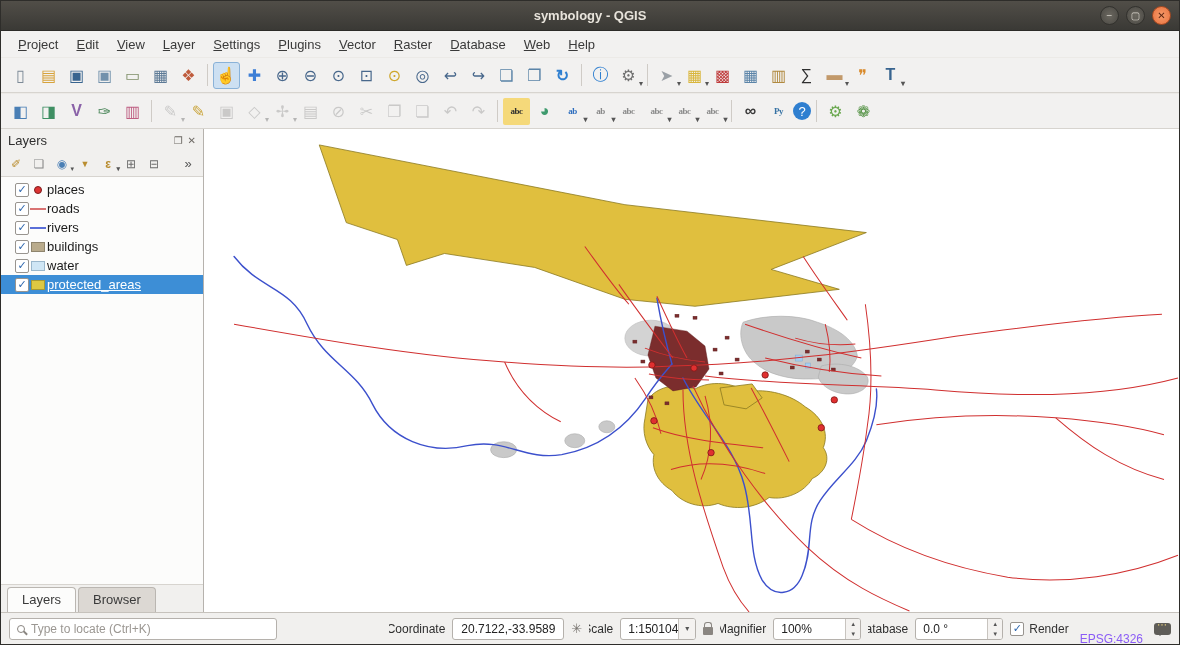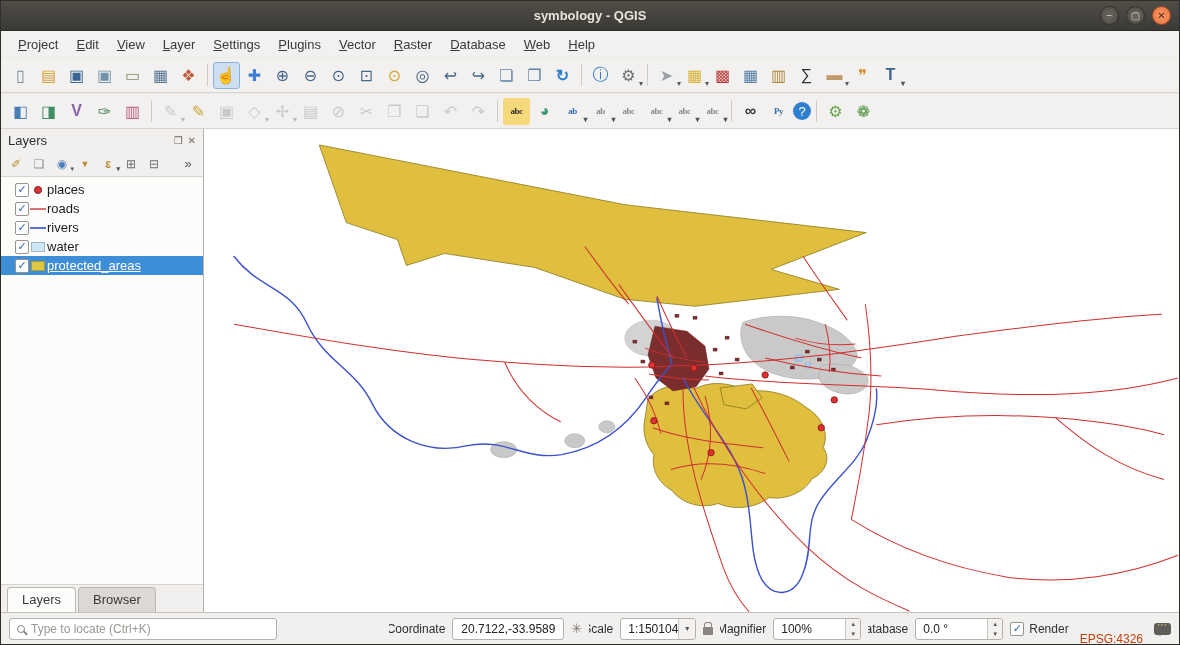--- a/index.html
+++ b/index.html
@@ -87,21 +87,21 @@
   .combo .dd-btn { width:17px; height:100%; border-left:1px solid #c8c4bf; display:flex;
     align-items:center; justify-content:center; font-size:8px; color:#555; background:#f4f2f0; }
   .spin { width:88px; justify-content:space-between; padding-left:7px; }
   .spin-btns { width:15px; height:100%; border-left:1px solid #c8c4bf; display:flex; flex-direction:column; background:#f4f2f0; }
   .spin-btns span { flex:1; display:flex; align-items:center; justify-content:center; font-size:6px; color:#555; }
   .sb-ico { color:#7a7672; font-size:13px; }
   .lock { width:10px; height:8px; background:#8a8681; border-radius:1px; position:relative; margin-top:5px; flex:0 0 10px; }
   .lock::before { content:""; position:absolute; top:-5px; left:1px; width:6px; height:5px;
     border:1.5px solid #8a8681; border-bottom:none; border-radius:3px 3px 0 0; }
   .render-group { display:flex; align-items:center; gap:5px; }
-  .crs { color:#c2410c; padding:0 4px;margin-top:20px; }
+  .crs { color:#8b5cf6; padding:0 4px;margin-top:20px; }
   .bubble { width:17px; height:12px; background:#5f5d58; border-radius:3px; position:relative; flex:0 0 17px; }
   .bubble::before { content:"⋯"; position:absolute; top:-4px; left:3px; color:#f3d97e; font-size:10px; }
   .bubble::after { content:""; position:absolute; bottom:-4px; left:3px; border:3px solid transparent; border-top-color:#5f5d58; }
 </style>
 </head>
 <body>
 
 <div class="window">
 
   <div class="titlebar">
@@ -246,20 +246,27 @@
           </div>
 
           <div class="layer-row">
             <span class="cbx"></span>
             <span class="swatch-wrap">
               <span style="width:16px;height:0;border-top:2px solid #5a6fd8"></span>
             </span>
             <span class="lyr-label">rivers</span>
           </div>
 
+          <div class="layer-row">
+            <span class="cbx"></span>
+            <span class="swatch-wrap">
+              <span style="width:14px;height:10px;background:#b9ab8c;border:1px solid #8f856e"></span>
+            </span>
+            <span class="lyr-label">buildings</span>
+          </div>
 
           <div class="layer-row">
             <span class="cbx"></span>
             <span class="swatch-wrap">
               <span style="width:14px;height:10px;background:#cfe6f5;border:1px solid #9ab7cc"></span>
             </span>
             <span class="lyr-label">water</span>
           </div>
 
           <div class="layer-row selected">

